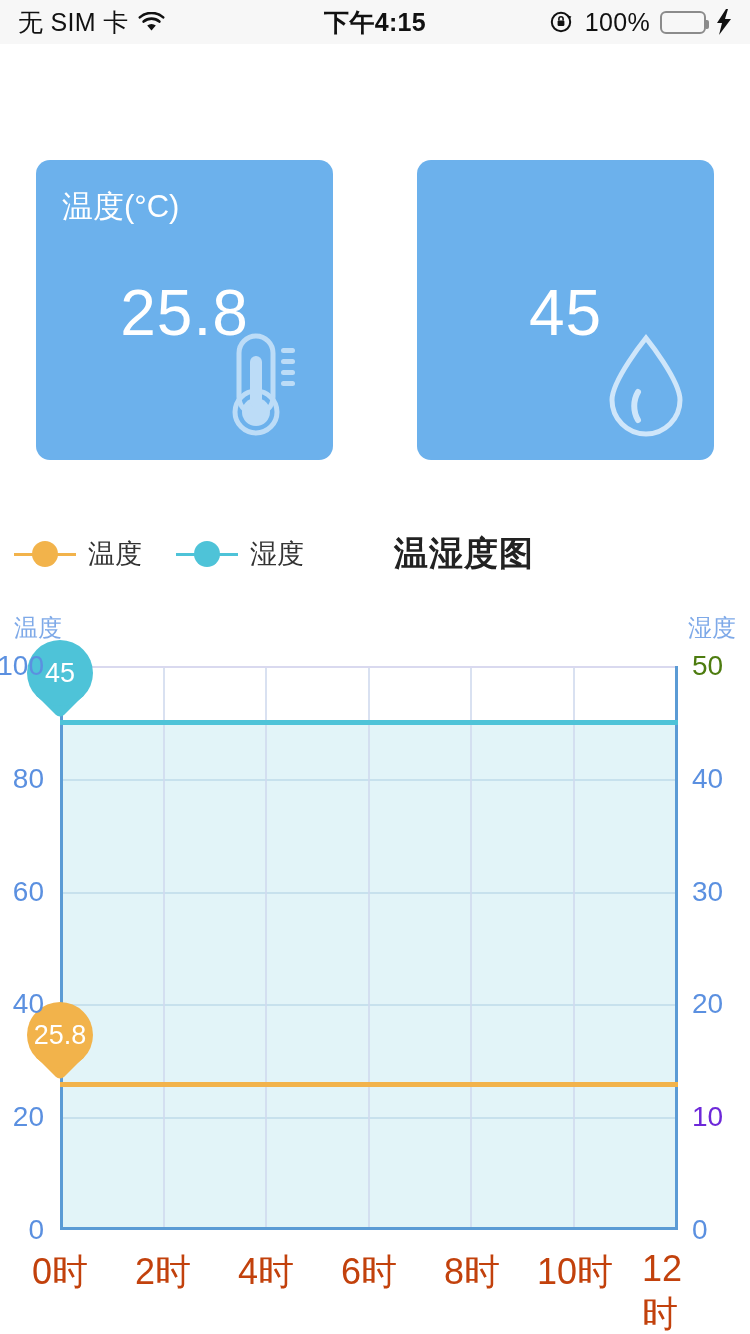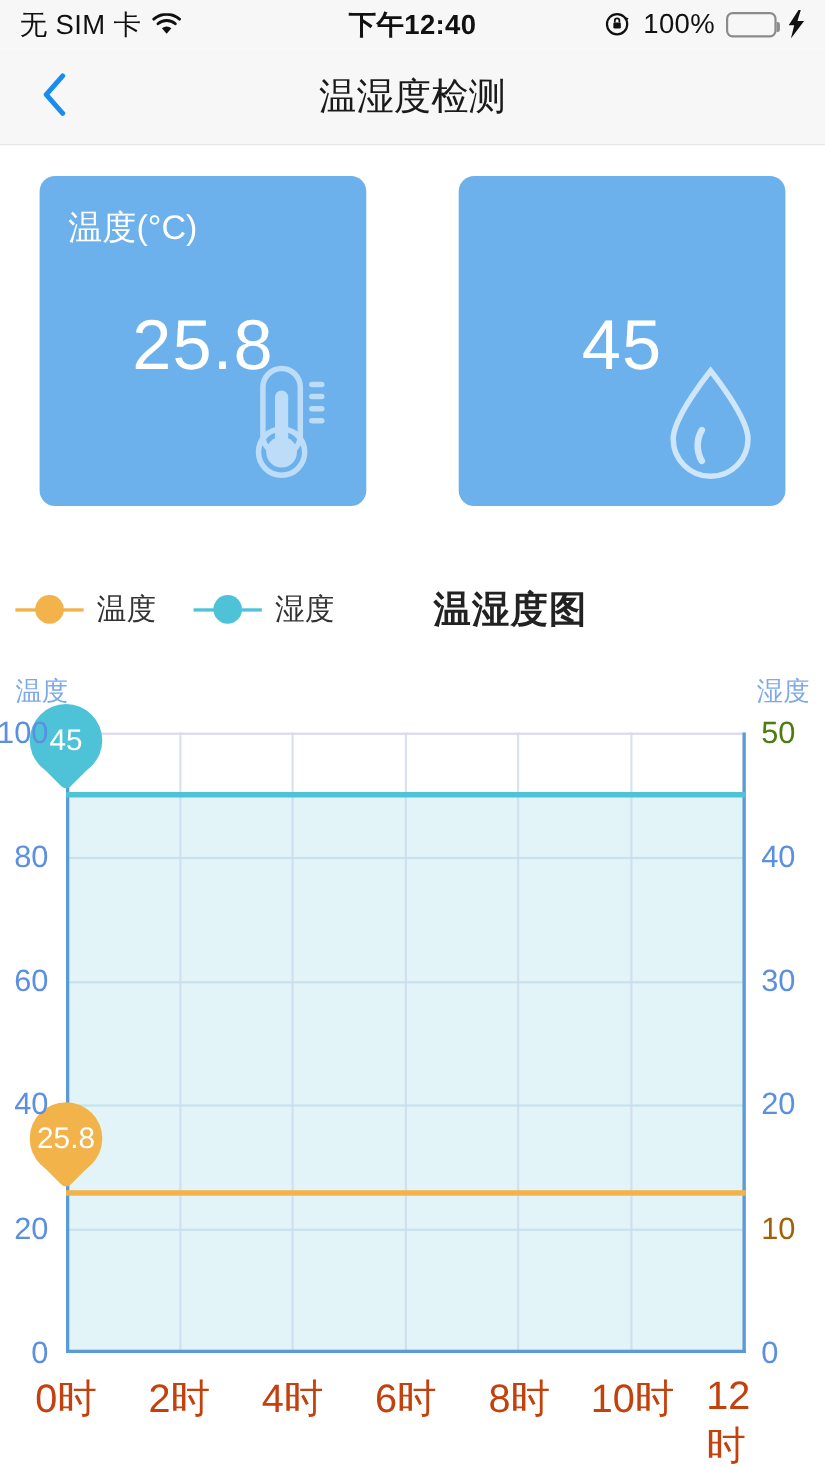--- a/index.html
+++ b/index.html
@@ -146,51 +146,41 @@
       <span class="sb-text">无 SIM 卡</span>
       <span class="wifi">
         <svg width="27" height="20" viewBox="0 0 27 20">
           <path d="M13.5 18.6 L9.2 13.6 a6.6 6.6 0 0 1 8.6 0 Z" fill="#111"></path>
           <path d="M5.6 9.6 a12 12 0 0 1 15.8 0" stroke="#111" stroke-width="2.6" fill="none" stroke-linecap="round"></path>
           <path d="M1.8 5.4 a17.6 17.6 0 0 1 23.4 0" stroke="#111" stroke-width="2.6" fill="none" stroke-linecap="round"></path>
         </svg>
       </span>
     </div>
     <div class="sb-center">
-      <span class="sb-text">下午12:40</span>
+      <span class="sb-text">下午4:15</span>
     </div>
     <div class="sb-right">
       <span class="rot-lock">
         <svg width="26" height="26" viewBox="0 0 26 26">
           <circle cx="12" cy="13" r="9.2" stroke="#111" stroke-width="2" fill="none"></circle>
           <rect x="8.6" y="11.4" width="6.8" height="5.6" rx="1.2" fill="#111"></rect>
           <path d="M9.9 11.4 v-1.6 a2.1 2.1 0 0 1 4.2 0 v1.6" stroke="#111" stroke-width="1.6" fill="none"></path>
           <path d="M19 6.4 l3.4 1.2 l-2.1 2.9 Z" fill="#111"></path>
         </svg>
       </span>
       <span class="sb-text">100%</span>
       <span class="battery"><span class="fill"></span></span>
       <span class="bolt">
         <svg width="16" height="26" viewBox="0 0 16 26">
           <path d="M10 0 L1 14 h5 l-3 12 L15 10 h-6 l3 -10 Z" fill="#111"></path>
         </svg>
       </span>
     </div>
   </div>
 
-  <div class="navbar">
-    <div class="back-btn">
-      <span>
-        <svg width="22" height="40" viewBox="0 0 22 40">
-          <path d="M19 3 L4 20 L19 37" stroke="#1a8cf0" stroke-width="4.5" fill="none" stroke-linecap="round" stroke-linejoin="round"></path>
-        </svg>
-      </span>
-    </div>
-    <div class="nav-title">温湿度检测</div>
-  </div>
 
   <div class="cards">
 
     <div class="card">
       <div class="card-label">温度(°C)</div>
       <div class="card-value">25.8</div>
       <div class="card-icon">
         <svg width="92" height="108" viewBox="0 0 92 108">
           <rect x="20" y="6" width="34" height="78" rx="17" stroke="#bcdcf7" stroke-width="5" fill="none"></rect>
           <circle cx="37" cy="82" r="21" stroke="#bcdcf7" stroke-width="5" fill="none"></circle>
@@ -266,21 +256,21 @@
           <span class="ptext">45</span>
         </div>
       </div>
   <div class="ytick" style="top: 630px; right: 706px; color: rgb(91, 144, 224);">0</div>
       <div class="ytick" style="top: 517.2px; right: 706px; color: rgb(91, 144, 224);">20</div>
       <div class="ytick" style="top: 404.4px; right: 706px; color: rgb(91, 144, 224);">40</div>
       <div class="ytick" style="top: 291.6px; right: 706px; color: rgb(91, 144, 224);">60</div>
       <div class="ytick" style="top: 178.8px; right: 706px; color: rgb(91, 144, 224);">80</div>
       <div class="ytick" style="top: 66px; right: 706px; color: rgb(91, 144, 224);">100</div>
       <div class="ytick" style="top: 630px; left: 692px; color: rgb(91, 144, 224);">0</div>
-      <div class="ytick" style="top: 517.2px; left: 692px; color: #a16207;">10</div>
+      <div class="ytick" style="top: 517.2px; left: 692px; color: #6d28d9;">10</div>
       <div class="ytick" style="top: 404.4px; left: 692px; color: rgb(91, 144, 224);">20</div>
       <div class="ytick" style="top: 291.6px; left: 692px; color: rgb(91, 144, 224);">30</div>
       <div class="ytick" style="top: 178.8px; left: 692px; color: rgb(91, 144, 224);">40</div>
       <div class="ytick" style="top: 66px; left: 692px; color: #4d7c0f;">50</div>
       <div class="xtick" style="left: 60px; top: 648px;">0时</div>
       <div class="xtick" style="left: 163px; top: 648px;">2时</div>
       <div class="xtick" style="left: 266px; top: 648px;">4时</div>
       <div class="xtick" style="left: 369px; top: 648px;">6时</div>
       <div class="xtick" style="left: 472px; top: 648px;">8时</div>
       <div class="xtick" style="left: 575px; top: 648px;">10时</div>

